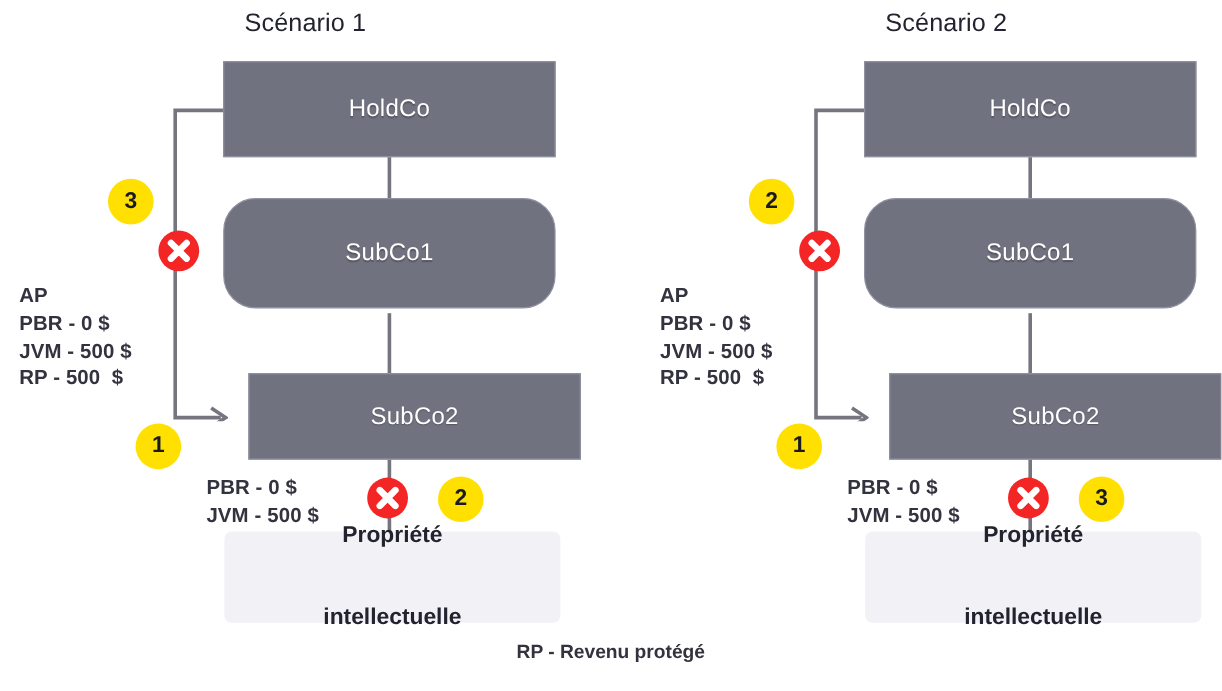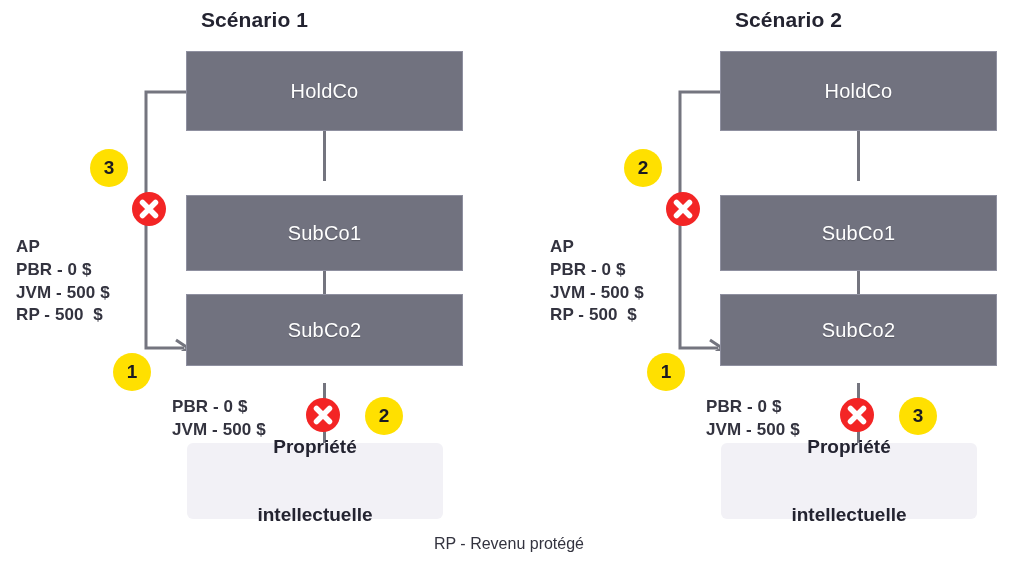--- a/index.html
+++ b/index.html
@@ -23,21 +23,21 @@
     width: 509px;
     height: 528px;
   }
   .scenario-title {
     position: absolute;
     left: 0;
     top: 8px;
     width: 509px;
     text-align: center;
     font-size: 21px;
-    font-weight: bold;
+    font-weight: normal;
     color: #232330;
     letter-spacing: 0.1px;
   }
   
   .entity-box {
     position: absolute;
     left: 186px;
     width: 277px;
     box-sizing: border-box;
     background: #71727F;
@@ -45,28 +45,28 @@
     display: flex;
     align-items: center;
     justify-content: center;
     color: #ffffff;
     font-size: 20px;
     font-weight: normal;
     letter-spacing: 0.2px;
     text-shadow: 0 1px 1px rgba(0,0,0,0.25);
   }
   .box-holdco { top: 51px;  height: 80px; }
-  .box-subco1 { top: 195px; height: 76px; }
-  .box-subco2 { top: 294px; height: 72px; }
+  .box-subco1 { top: 165px; height: 92px; border-radius: 27px; }
+  .box-subco2 { top: 311px; height: 72px; margin-left: 21px; }
 
   .ip-box {
     position: absolute;
     left: 187px;
     top: 443px;
-    width: 256px;
+    width: 280px;
     height: 76px;
     box-sizing: border-box;
     background: #F2F1F6;
     border-radius: 6px;
     display: flex;
     flex-direction: column;
     align-items: center;
     justify-content: center;
     color: #232330;
     font-size: 19px;
@@ -136,21 +136,21 @@
   .ann-left   { left: 16px;  top: 236px; }
   .ann-bottom { left: 172px; top: 396px; }
 
   .footer-note {
     position: absolute;
     left: 0;
     top: 535px;
     width: 1018px;
     text-align: center;
     font-size: 16px;
-    font-weight: normal;
+    font-weight: bold;
     color: #33333F;
   }
 </style>
 </head>
 <body>
 
 <div id="canvas">
 
   <div class="scenario" style="left:0px;">
 

